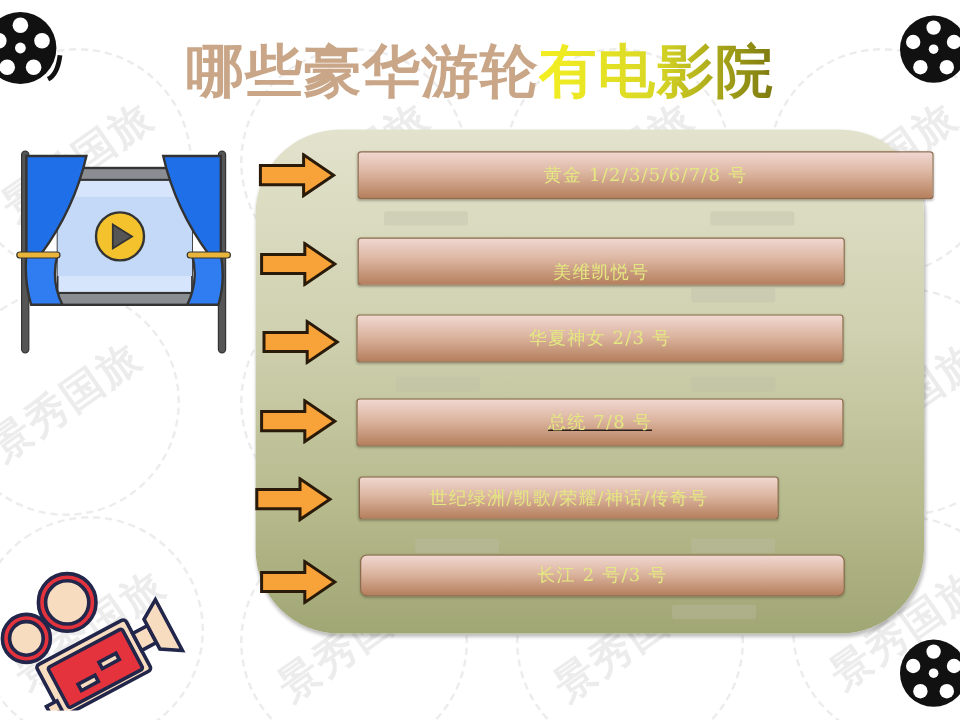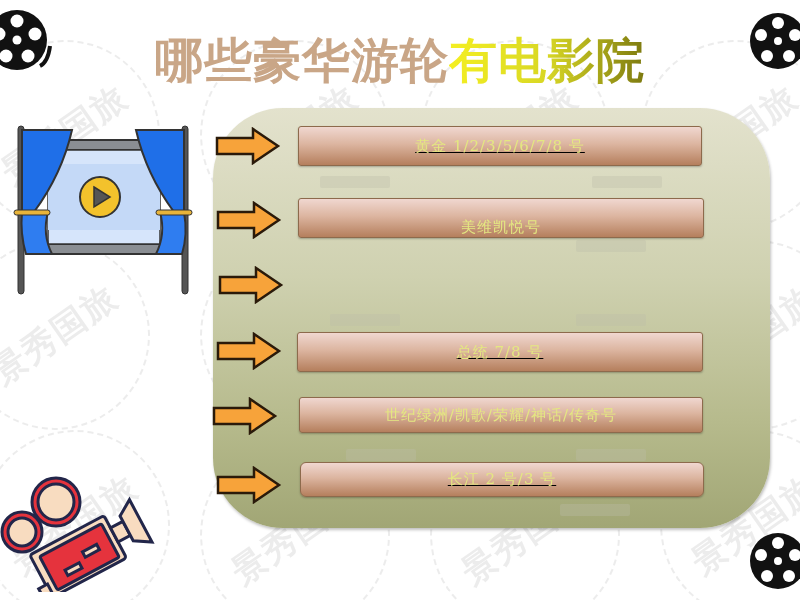--- a/index.html
+++ b/index.html
@@ -154,58 +154,61 @@
 <div class="faint" style="left:330px; top:314px;"></div>
 <div class="faint" style="left:576px; top:314px;"></div>
 <div class="faint" style="left:346px; top:449px;"></div>
 <div class="faint" style="left:576px; top:449px;"></div>
 <div class="faint" style="left:560px; top:504px;"></div>
 
 <div class="row" style="top:126px;">
   <svg class="arrow" style="left:215px; top:1px;" viewBox="0 0 66 38">
     <path d="M2 11 L38 11 L38 2 L63 19 L38 36 L38 27 L2 27 Z" fill="#f7a33a" stroke="#2a1a0a" stroke-width="2.5" stroke-linejoin="miter"></path>
   </svg>
-  <div class="btn" style="left:298px; width:404px;text-decoration:underline;">
+  <div class="btn" style="left:298px; width:480px;">
     <span>黄金 1/2/3/5/6/7/8 号</span>
   </div>
 </div>
 
 <div class="row" style="top:198px;">
   <svg class="arrow" style="left:216px; top:3px;" viewBox="0 0 66 38">
     <path d="M2 11 L38 11 L38 2 L63 19 L38 36 L38 27 L2 27 Z" fill="#f7a33a" stroke="#2a1a0a" stroke-width="2.5"></path>
   </svg>
   <div class="btn" style="left:298px; width:406px;align-items:flex-end;">
     <span>美维凯悦号</span>
   </div>
 </div>
 
 <div class="row" style="top:262px;">
   <svg class="arrow" style="left:218px; top:4px;" viewBox="0 0 66 38">
     <path d="M2 11 L38 11 L38 2 L63 19 L38 36 L38 27 L2 27 Z" fill="#f7a33a" stroke="#2a1a0a" stroke-width="2.5"></path>
   </svg>
+  <div class="btn" style="left:297px; width:406px;">
+    <span>华夏神女 2/3 号</span>
+  </div>
 </div>
 
 <div class="row" style="top:332px;">
   <svg class="arrow" style="left:216px; top:0px;" viewBox="0 0 66 38">
     <path d="M2 11 L38 11 L38 2 L63 19 L38 36 L38 27 L2 27 Z" fill="#f7a33a" stroke="#2a1a0a" stroke-width="2.5"></path>
   </svg>
   <div class="btn" style="left:297px; width:406px;text-decoration:underline;">
     <span>总统 7/8 号</span>
   </div>
 </div>
 
 <div class="row" style="top:397px;">
   <svg class="arrow" style="left:212px; top:0px;" viewBox="0 0 66 38">
     <path d="M2 11 L38 11 L38 2 L63 19 L38 36 L38 27 L2 27 Z" fill="#f7a33a" stroke="#2a1a0a" stroke-width="2.5"></path>
   </svg>
-  <div class="btn" style="left:299px; width:404px; height:36px;">
+  <div class="btn" style="left:299px; width:350px; height:36px;">
     <span>世纪绿洲/凯歌/荣耀/神话/传奇号</span>
   </div>
 </div>
 
 <div class="row" style="top:462px;">
   <svg class="arrow" style="left:216px; top:4px;" viewBox="0 0 66 38">
     <path d="M2 11 L38 11 L38 2 L63 19 L38 36 L38 27 L2 27 Z" fill="#f7a33a" stroke="#2a1a0a" stroke-width="2.5"></path>
   </svg>
-  <div class="btn" style="left:300px; width:404px; height:35px; border-radius:6px;text-decoration:underline;">
+  <div class="btn" style="left:300px; width:404px; height:35px; border-radius:6px;">
     <span>长江 2 号/3 号</span>
   </div>
 </div>
 
 </body></html>

